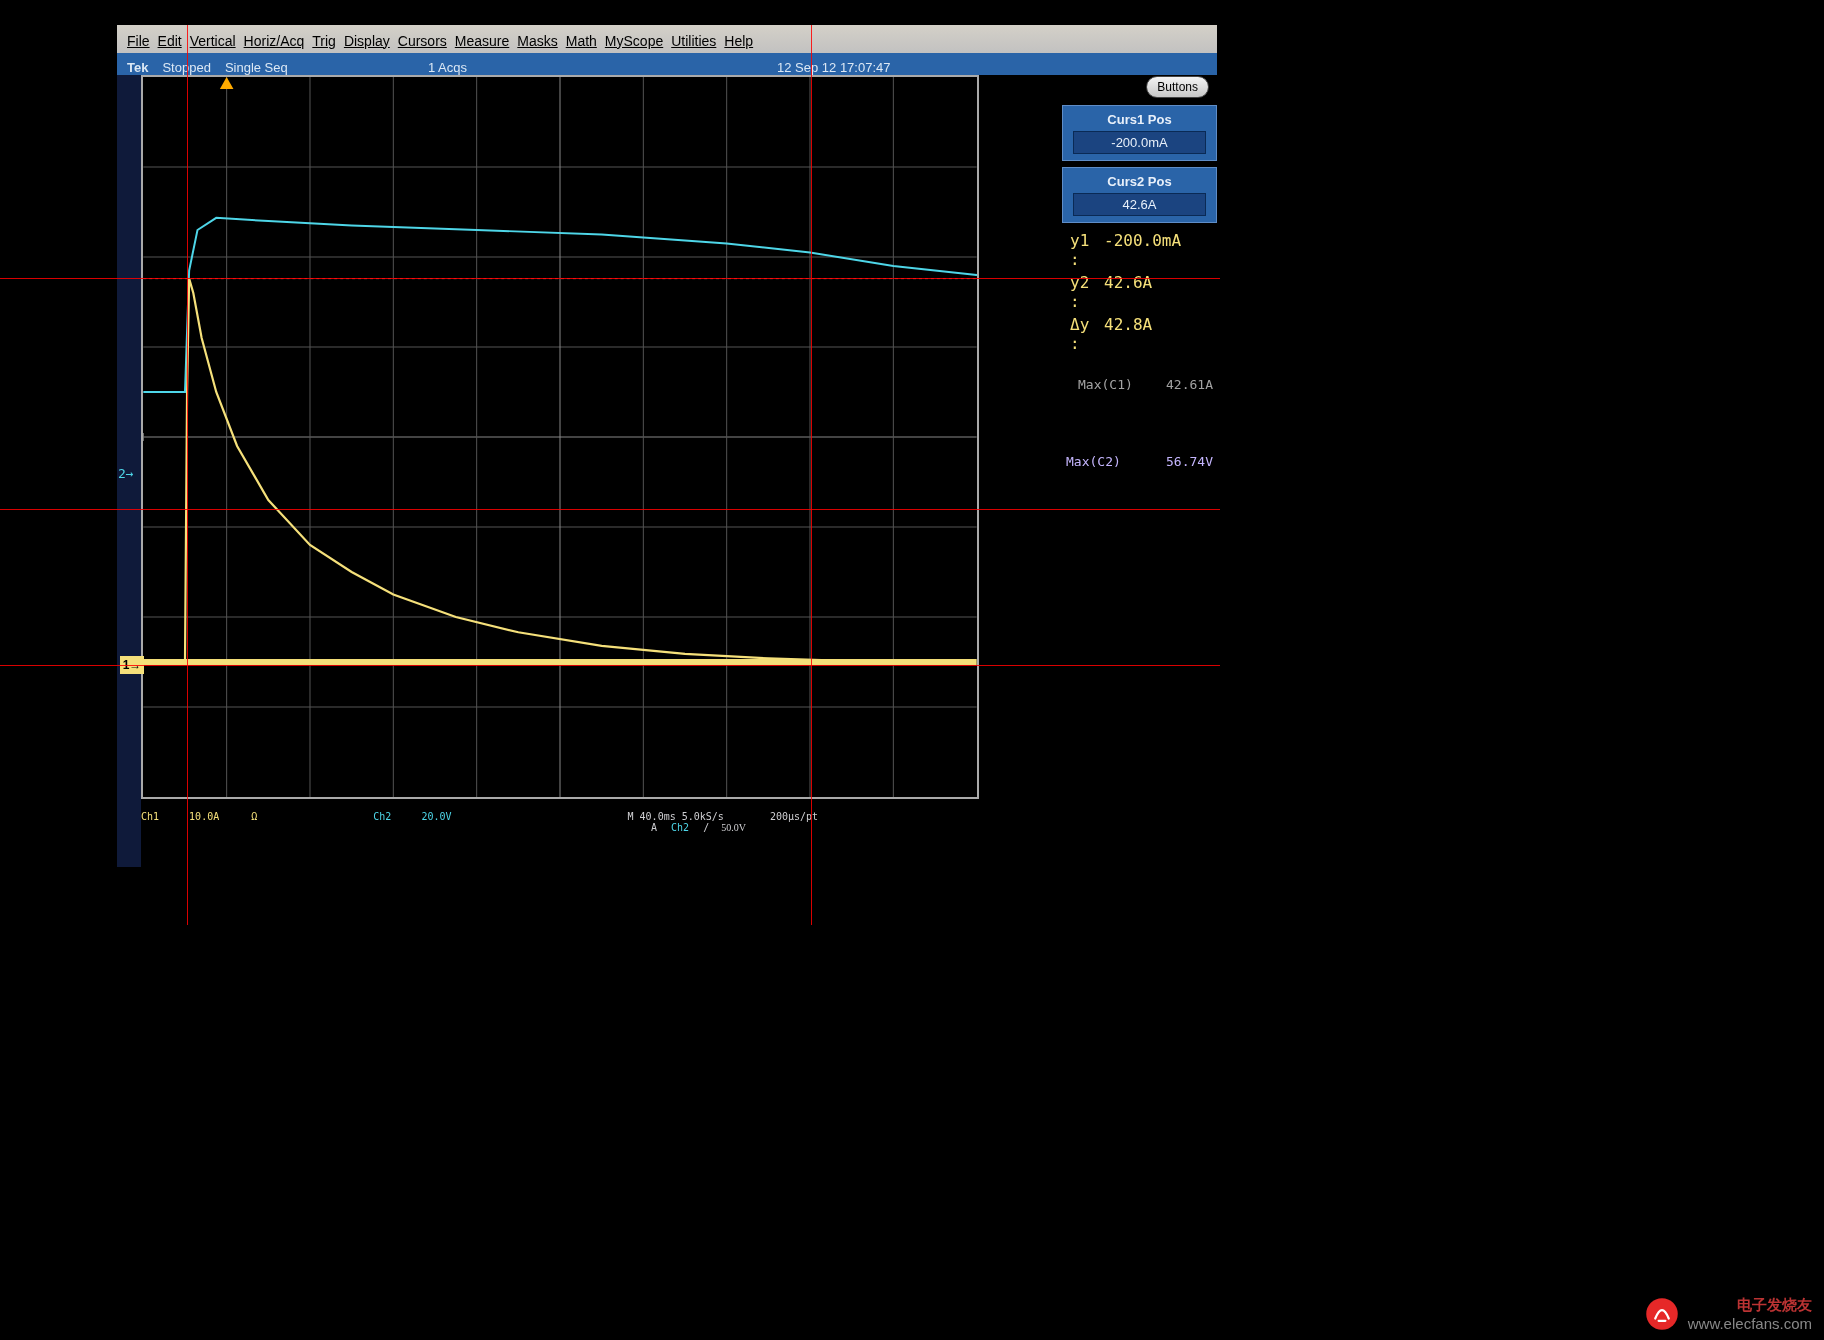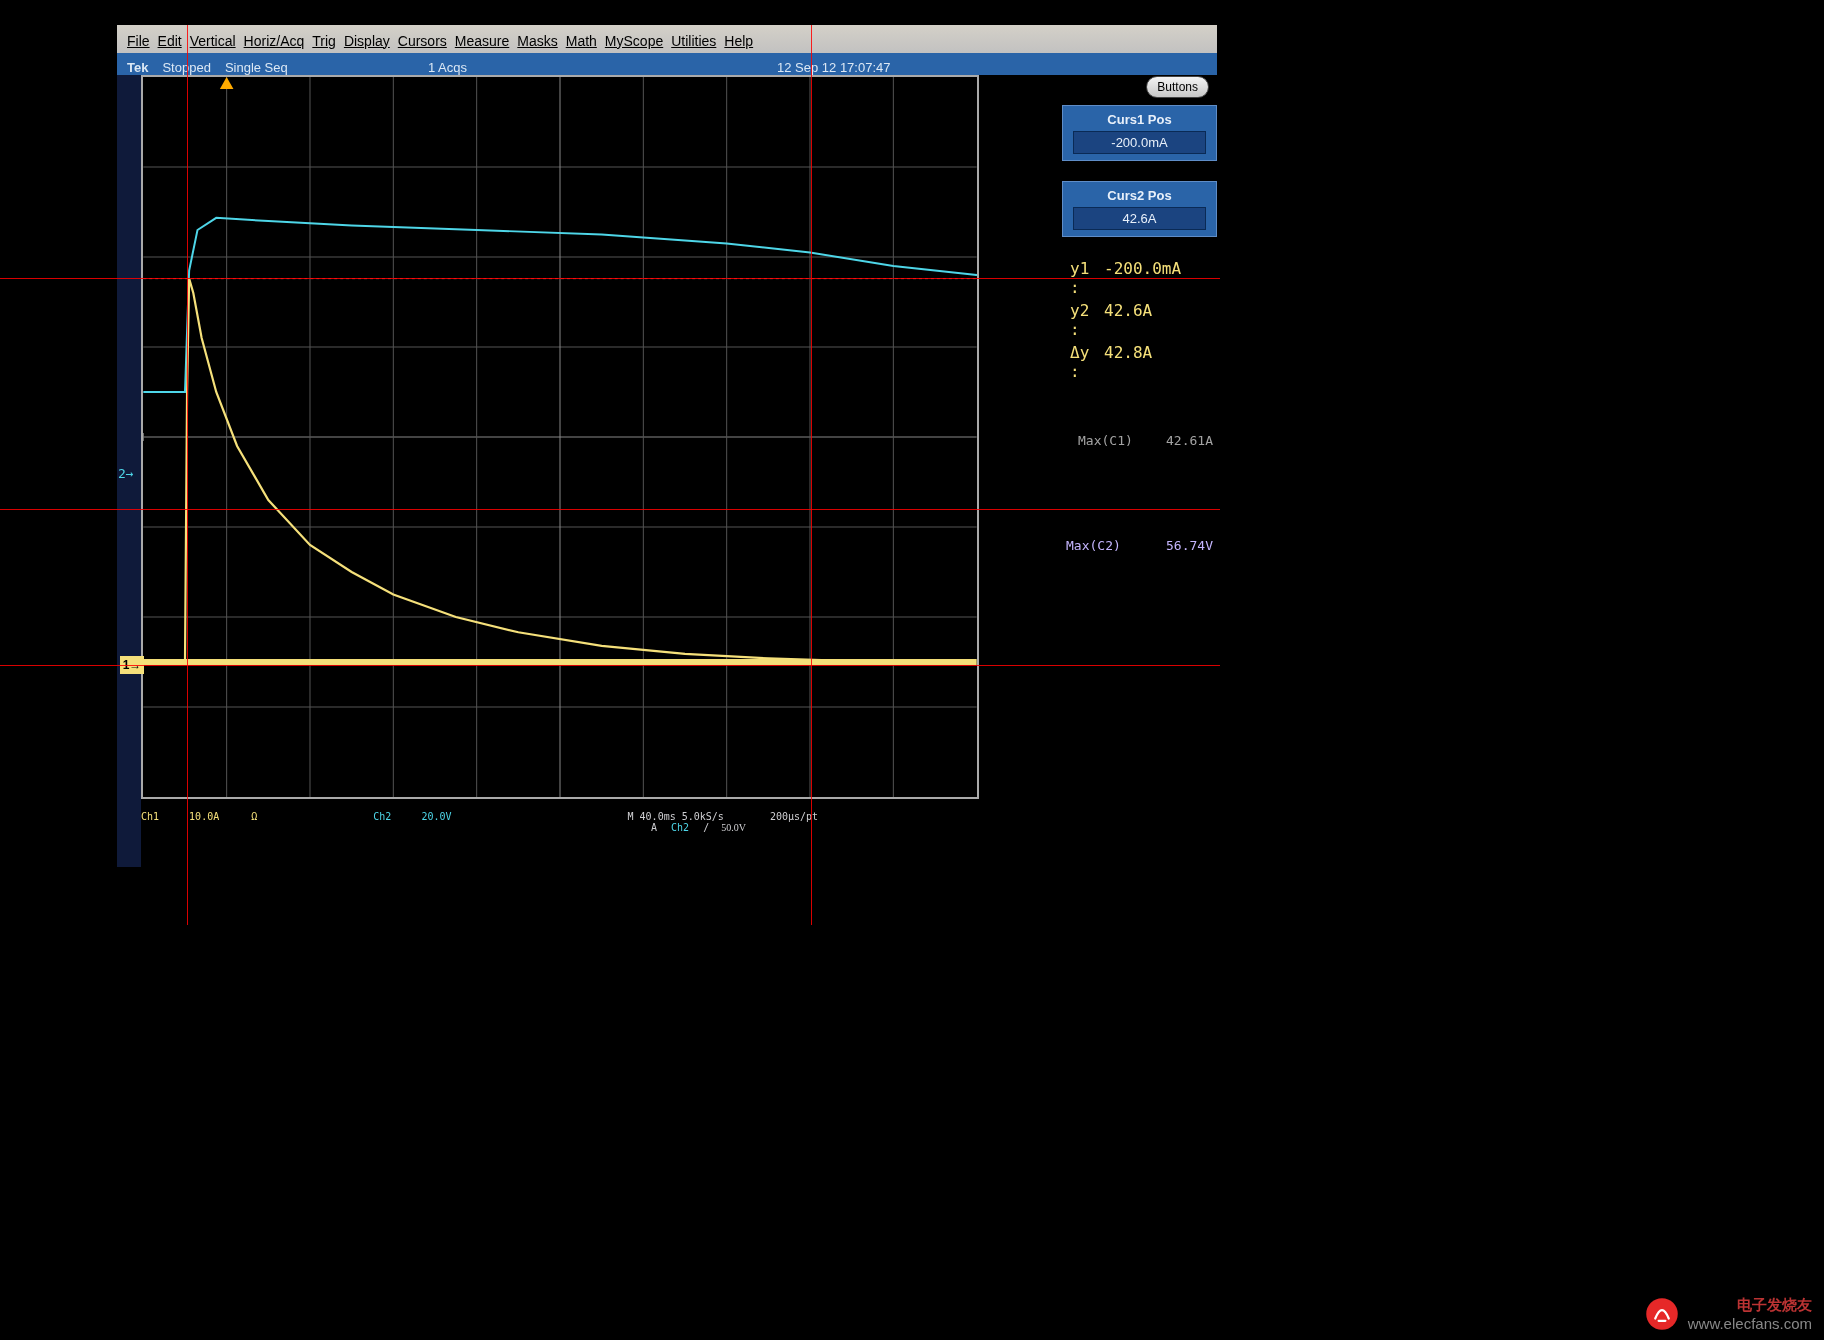--- a/index.html
+++ b/index.html
@@ -9,21 +9,21 @@
   #menubar { position:absolute; left:0; top:0; width:100%; height:32px; background:linear-gradient(#d4d0c8,#c0c0c0); border-bottom:1px solid #888; display:flex; align-items:center; padding-left:10px; gap:8px; font-size:14px; color:#000; }
   .menu-item { cursor:pointer; }
   .menu-item .ul { text-decoration:underline; }
   #status-bar { position:absolute; left:0; top:28px; width:100%; height:22px; background:#2a64a8; color:#dce8f5; font-size:13px; display:flex; align-items:flex-end; }
   #status-left { padding-left:10px; display:flex; gap:14px; }
   #status-acqs { position:absolute; left:311px; }
   #status-dt   { position:absolute; left:660px; }
   #buttons-btn { position:absolute; right:8px; top:34px; }
   .gray-btn { background:linear-gradient(#f4f4f4,#c8c8c8); color:#000; font-size:12px; padding:3px 10px; border-radius:12px; border:1px solid #444; }
   #buttons-btn { top:51px; right:8px; }
-  #side-panel { position:absolute; right:0; top:80px; width:155px; display:flex; flex-direction:column; gap:20px; font-size:13px; }
+  #side-panel { position:absolute; right:0; top:80px; width:155px; display:flex; flex-direction:column; gap:6px; font-size:13px; }
   .side-box { background:#2a64a8; border:1px solid #5f8dc7; padding:6px 4px; text-align:center; color:#e8f0fa; }
   .side-title { font-weight:bold; margin-bottom:4px; }
   .side-field { background:#1b4480; border:1px solid #0a2a55; margin:0 6px; padding:3px 0; }
   .mini-readout { padding:2px 0 2px 8px; font-size:16px; color:#f5e07a; font-family:monospace; text-align:left; display:flex; }
   .mini-readout .k { width:34px; }
   .meas-line { font-family:monospace; font-size:13px; padding:2px 4px; display:flex; justify-content:space-between; }
   .meas-c1 { color:#a3a3a3;margin-left:12px; }
   .meas-c2 { color:#c4b5fd; }
   #margin-stripe { position:absolute; left:0; top:50px; width:24px; bottom:48px; background:#0f1a3a; }
   #graticule { position:absolute; left:24px; top:50px; width:838px; height:724px; background:#000; border:2px solid #aaa; }

